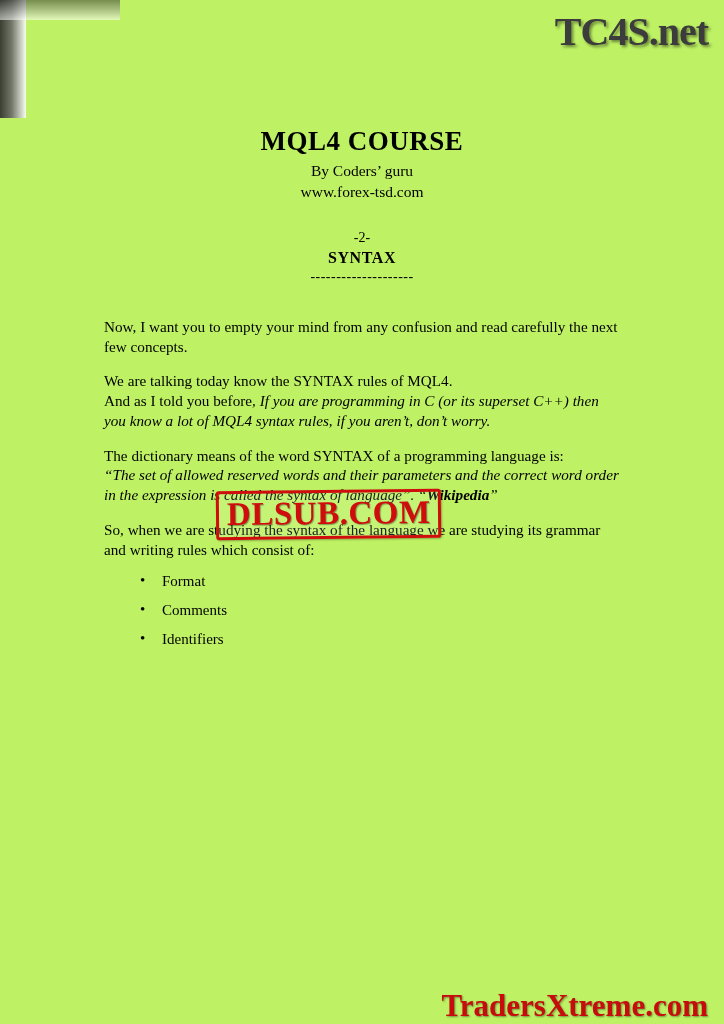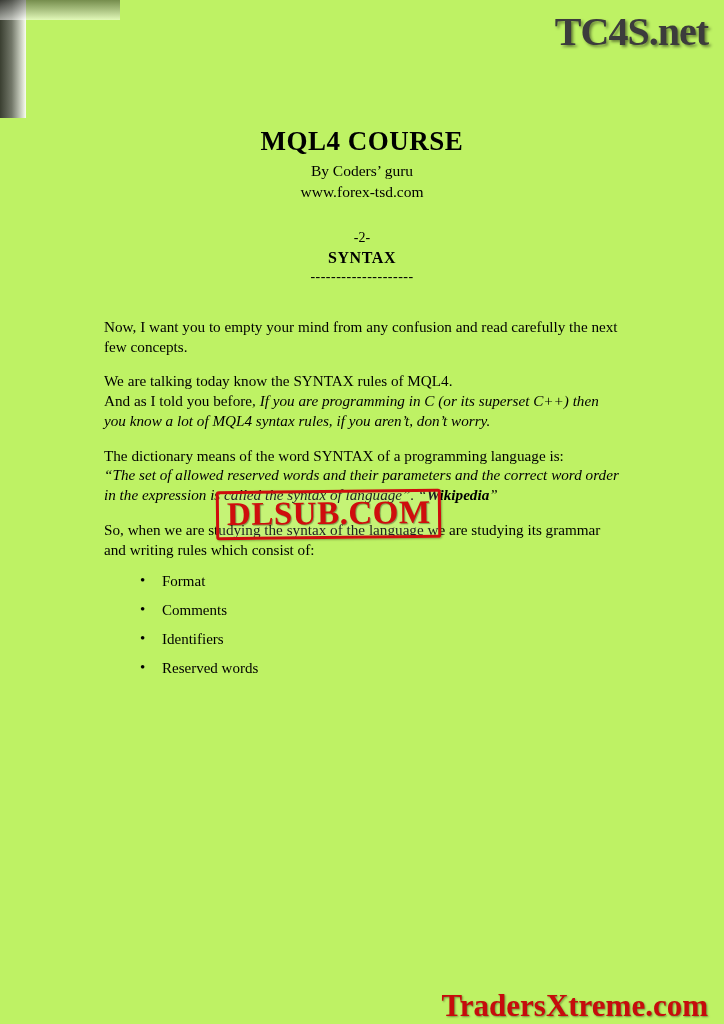--- a/index.html
+++ b/index.html
@@ -195,21 +195,20 @@
 
       <p><span>The dictionary means of the word SYNTAX of a programming language is:</span><br>
         <span class="ital">“The set of allowed reserved words and their parameters and the correct word order in the expression is called the syntax of language”. “</span><span class="ital bold">Wikipedia</span><span class="ital">”</span></p>
 
       <p>So, when we are studying the syntax of the language we are studying its grammar and writing rules which consist of:</p>
 
       <ul class="bullets">
         <li>Format</li>
         <li>Comments</li>
         <li>Identifiers</li>
-        <li>Reserved words</li>
       </ul>
 
 
     </div>
   </div>
 
   <div class="stamp">DLSUB.COM</div>
 
   <div class="watermark-bottom">TradersXtreme.com</div>
 

